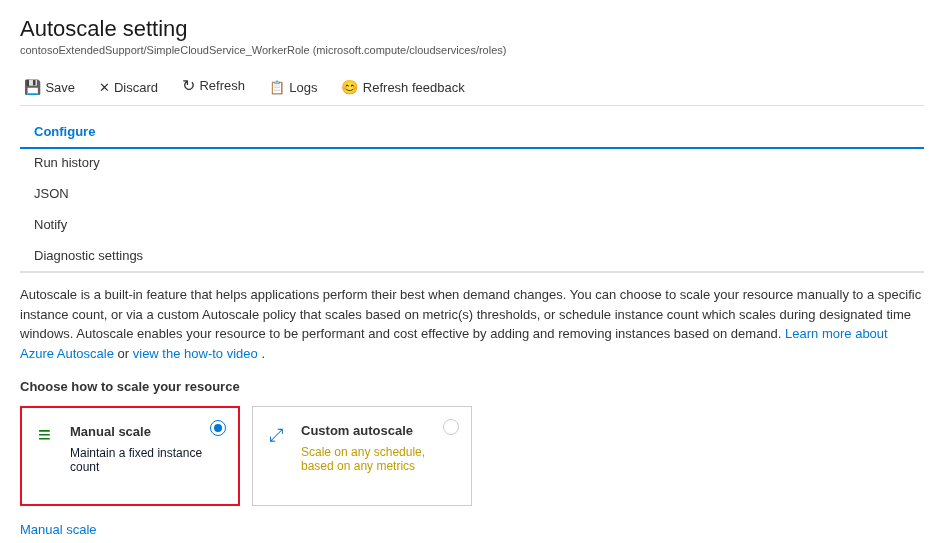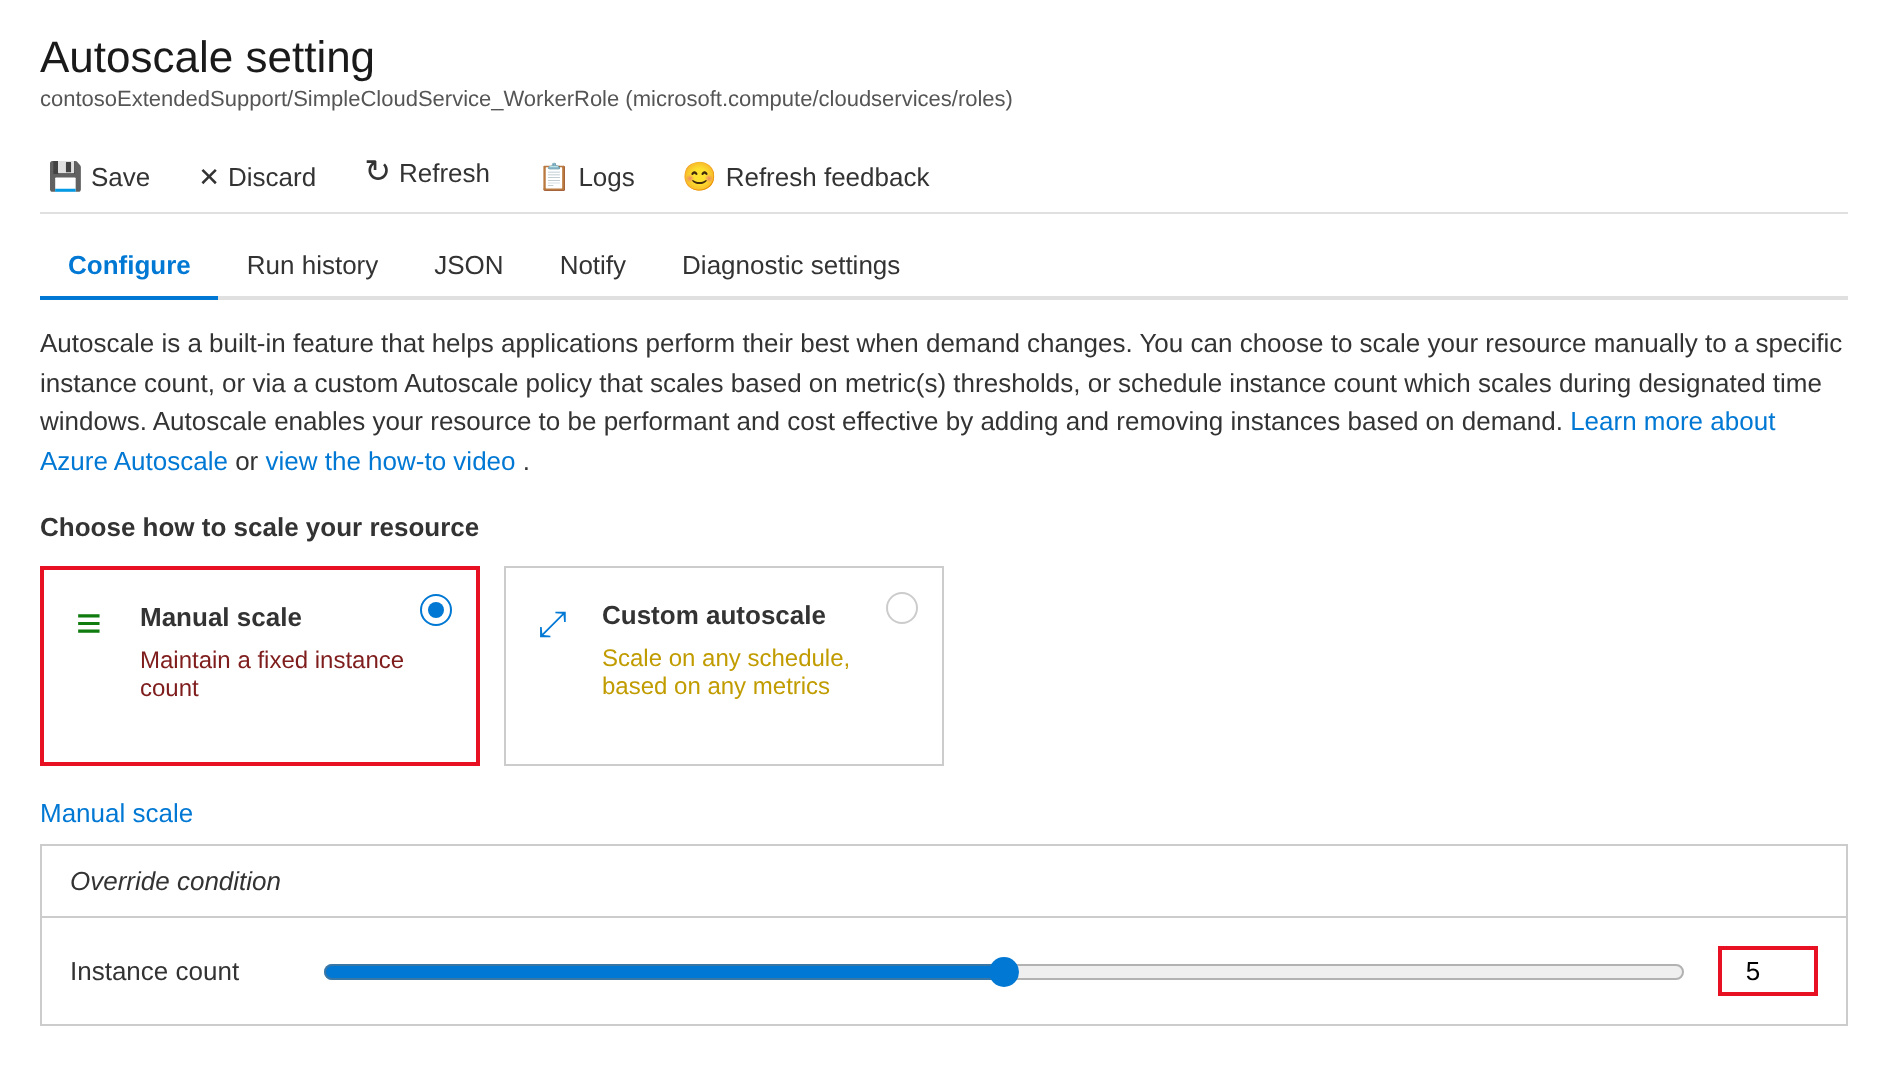--- a/index.html
+++ b/index.html
@@ -5,36 +5,36 @@
     * { box-sizing: border-box; margin: 0; padding: 0; }
     body { font-family: 'Segoe UI', Arial, sans-serif; font-size: 13px; color: #333; background: #fff; padding: 16px 20px; }
 
     .page-title { font-size: 22px; font-weight: 300; color: #1a1a1a; margin-bottom: 2px; }
     .breadcrumb { font-size: 11px; color: #555; margin-bottom: 10px; }
 
     .toolbar { display: flex; align-items: flex-end; gap: 16px; padding: 8px 0; border-bottom: 1px solid #e0e0e0; margin-bottom: 10px; }
     .toolbar-btn { display: flex; align-items: center; gap: 4px; background: none; border: none; cursor: pointer; font-size: 13px; color: #333; padding: 2px 4px; }
     .toolbar-icon { font-size: 14px; }
 
-    .tabs { display: flex; gap: 0; border-bottom: 2px solid #e0e0e0; margin-bottom: 12px; }
+    .tabs { display: flex; gap: 0; border-bottom: 2px solid #e0e0e0; margin-bottom: 12px; flex-direction: column; }
     .tab { padding: 8px 14px; cursor: pointer; font-size: 13px; color: #333; border-bottom: 2px solid transparent; margin-bottom: -2px; }
     .tab.active { color: #0078d4; border-bottom: 2px solid #0078d4; font-weight: 600; }
 
     .description { font-size: 13px; color: #333; line-height: 1.5; margin-bottom: 16px; }
     .description a { color: #0078d4; text-decoration: none; }
 
     .section-title { font-weight: 600; font-size: 13px; margin-bottom: 12px; }
 
     .scale-options { display: flex; gap: 12px; margin-bottom: 16px; }
     .scale-card { border: 1px solid #ccc; padding: 14px 16px; width: 220px; cursor: pointer; display: flex; flex-direction: column; gap: 6px; position: relative; min-height: 100px; }
     .scale-card.selected { border: 2px solid #e81123; }
     .scale-card-header { display: flex; align-items: center; gap: 10px; }
     .scale-card-icon { font-size: 22px; color: #0078d4; }
     .scale-card-title { font-weight: 600; font-size: 13px; }
-    .scale-card-desc { font-size: 12px; color: #7f1d1d; margin-left: 32px; }
+    .scale-card-desc { font-size: 12px; color: #0f172a; margin-left: 32px; }
     .custom-card-desc { color: #c19c00; }
 
     .manual-scale-label { font-size: 13px; color: #0078d4; margin-bottom: 8px; }
 
     .condition-box { border: 1px solid #ccc; padding: 0; margin-bottom: 0; }
     .condition-header { padding: 10px 14px; font-size: 13px; font-weight: 400; border-bottom: 1px solid #ccc; font-style: italic; }
     .condition-body { padding: 14px 14px; display: flex; align-items: center; gap: 16px; }
     .condition-label { font-size: 13px; min-width: 110px; }
     .slider-container { flex: 1; display: flex; align-items: center; }
     .slider { width: 100%; accent-color: #0078d4; cursor: pointer; }

